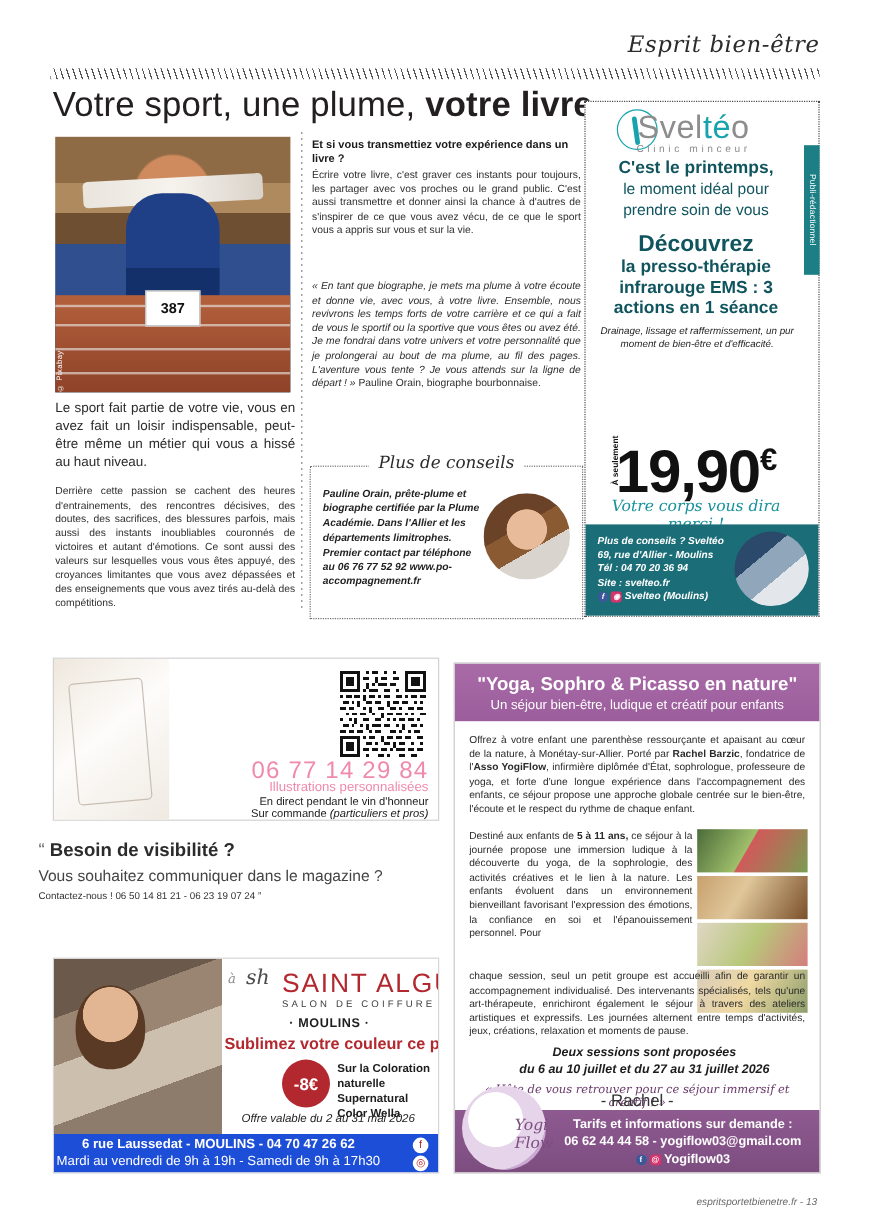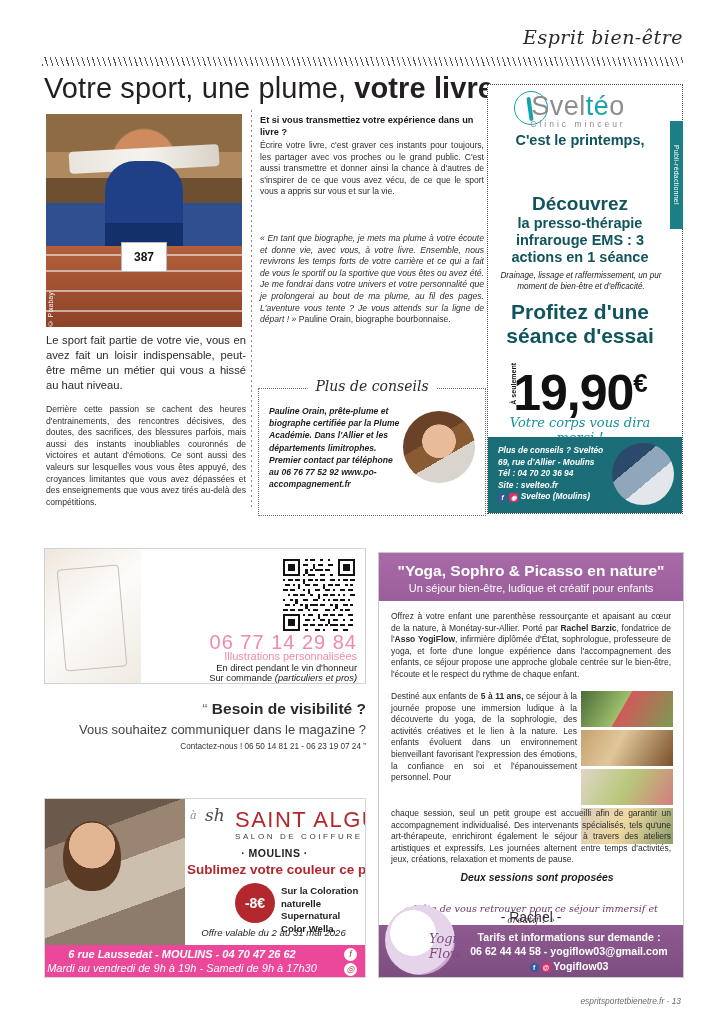--- a/index.html
+++ b/index.html
@@ -239,21 +239,21 @@
     position:absolute; left:106px; right:8px; top:114px;
     font-size:9.3px; color:#1a1a1a; text-align:right;
   }
   .vb-l4{
     position:absolute; left:106px; right:8px; top:124px;
     font-size:9.3px; color:#1a1a1a; text-align:right;
   }
   .vb-l4 i{ font-style:italic; }
 
   
-  .besoin{ position:absolute; left:44px; top:700px; width:322px; text-align:right; }
+  .besoin{ position:absolute; left:32px; top:700px; width:322px; text-align:left; }
   .besoin-h{ font-size:15.5px; font-weight:700; color:#2b2b2b; }
   .besoin-h .q{ font-weight:400; color:#6b6b6b; }
   .besoin-s{ font-size:13px; color:#444; font-weight:300; margin-top:4px; }
   .besoin-c{ font-size:8.2px; color:#333; margin-top:5px; }
 
   
   .algue{
     position:absolute; left:44px; top:798px; width:322px; height:180px;
     border:1px solid #d6d6d6; background:#fff; overflow:hidden;
   }
@@ -295,21 +295,21 @@
   }
   .algue-offer{
     position:absolute; left:236px; top:86px; font-size:9.6px; font-weight:700;
     color:#1e1e1e; line-height:12.6px;
   }
   .algue-valid{
     position:absolute; left:145px; right:8px; top:128px; text-align:center;
     font-style:italic; font-size:9.6px; color:#1e1e1e;
   }
   .algue-bar{
-    position:absolute; left:0; right:0; bottom:0; height:32px; background:#ec4899; color:#fff;font-style:italic;
+    position:absolute; left:0; right:0; bottom:0; height:32px; background:#1d4ed8; color:#fff;
   }
   .algue-bar .l1{ position:absolute; left:0;right:0; top:3px; text-align:center;
     font-size:11px; font-weight:700; padding-right:46px; }
   .algue-bar .l2{ position:absolute; left:0;right:0; top:17px; text-align:center;
     font-size:11px; font-weight:300; padding-right:46px; }
   .algue-soc{ position:absolute; right:8px; top:3px; }
   .algue-soc span{ display:block; width:13px;height:13px;border-radius:50%;
     background:#fff;color:#b2282e;font-size:9px;line-height:13px;text-align:center;margin-bottom:2px;}
 
   
@@ -439,26 +439,26 @@
     <div class="sv-logo">
       <div class="sv-figure"></div>
       <div class="sv-logo-word">
         <span>Svel</span><span class="t">té</span><span>o</span>
       </div>
       <div class="sv-logo-sub">Clinic minceur</div>
     </div>
 
     <div class="sv-h1">
       <div>C'est le printemps,</div>
+      <div class="light">le moment idéal pour prendre soin de vous</div>
     </div>
 
     <div class="sv-h2">Découvrez</div>
     <div class="sv-h3">la presso-thérapie infrarouge EMS : 3 actions en 1 séance</div>
     <div class="sv-note">Drainage, lissage et raffermissement, un pur moment de bien-être et d'efficacité.</div>
-    <div class="sv-h4">Profitez d'une séance d'essai</div>
 
     <div class="sv-seul">À seulement</div>
     <div class="sv-price">
       <span>19,90</span><sup>€</sup>
     </div>
 
     <div class="sv-script">Votre corps vous dira merci !</div>
 
     <div class="sv-footer">
       <div class="sv-footer-txt">
@@ -568,20 +568,21 @@
     </div>
 
     <div class="yoga-p2">
       <span>Destiné aux enfants de </span><b>5 à 11 ans,</b><span> ce séjour à la journée propose une immersion ludique à la découverte du yoga, de la sophrologie, des activités créatives et le lien à la nature. Les enfants évoluent dans un environnement bienveillant favorisant l'expression des émotions, la confiance en soi et l'épanouissement personnel. Pour</span>
     </div>
 
     <div class="yoga-p3">chaque session, seul un petit groupe est accueilli afin de garantir un accompagnement individualisé. Des intervenants spécialisés, tels qu'une art-thérapeute, enrichiront également le séjour à travers des ateliers artistiques et expressifs. Les journées alternent entre temps d'activités, jeux, créations, relaxation et moments de pause.</div>
 
     <div class="yoga-sess">
       <div>Deux sessions sont proposées</div>
+      <div>du 6 au 10 juillet et du 27 au 31 juillet 2026</div>
     </div>
     <div class="yoga-quote">« Hâte de vous retrouver pour ce séjour immersif et créatif ! »</div>
     <div class="yoga-rachel">- Rachel -</div>
 
     <div class="yoga-bar">
       <div class="yoga-logo">
         <span>Yogi Flow</span>
       </div>
       <div class="yoga-bar-txt">
         <div class="b1">Tarifs et informations sur demande :</div>

